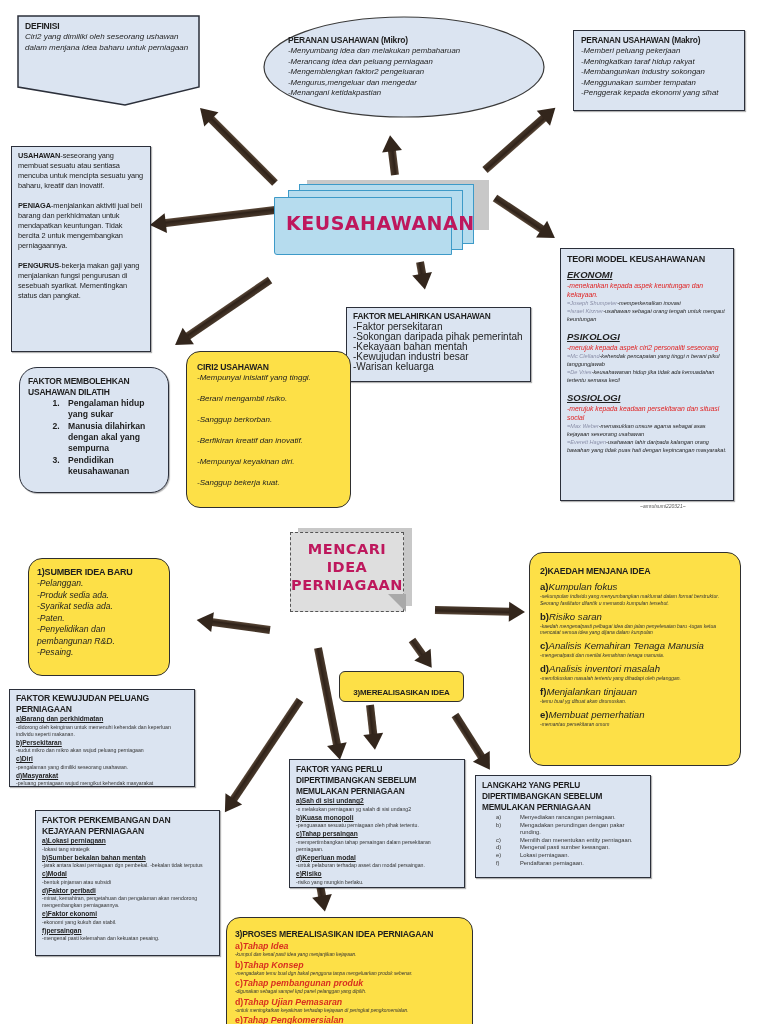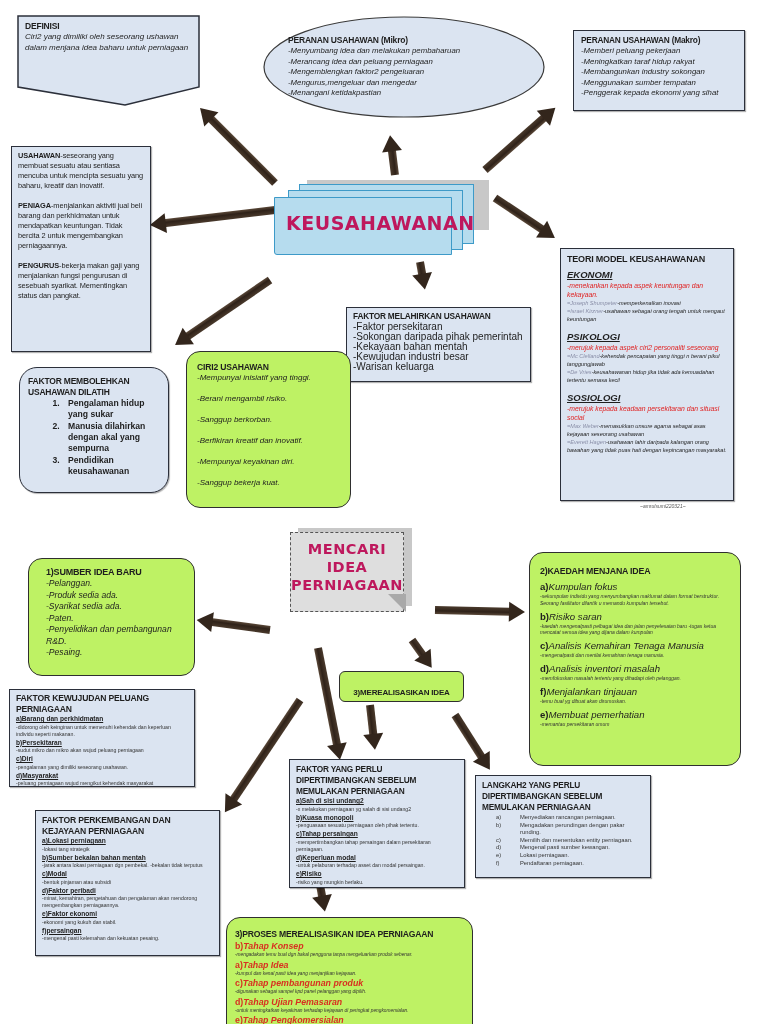--- a/index.html
+++ b/index.html
@@ -10,21 +10,21 @@
     font-family: "Liberation Sans", sans-serif;
     color: #1e1e1e;
   }
   .abs { position: absolute; }
   .blue-box {
     background: #dbe4f1;
     border: 1.5px solid #2b2f3a;
     box-shadow: 1px 1px 1px rgba(0,0,0,0.3);
   }
   .green-box {
-    background: #bef264;
+    background: #fde047;
     border: 1.5px solid #2f2f2f;
     border-radius: 14px;
   }
   .title { font-weight: bold; font-size: 9.5px; line-height: 12px; letter-spacing: -0.2px; }
   .it { font-style: italic; font-size: 8.8px; line-height: 12px; }
   .tiny { font-size: 5.2px; line-height: 7px; color: #333; }
   .sub-u { font-weight: bold; text-decoration: underline; font-size: 6.6px; line-height: 8.5px; }
   .red { color: #e02020; }
   .gray-link { color: #8a8fa8; }
   ul.plain { list-style: none; margin: 0; padding: 0; }
@@ -219,21 +219,21 @@
   <div style="position:absolute;left:8px;top:0;width:114px;height:78px;background:#c8c8c8;"></div>
   <div style="position:absolute;left:0;top:4px;width:114px;height:80px;background:#dedede;border:1.5px dashed #555;"></div>
   <div style="position:absolute;right:4px;bottom:2px;width:0;height:0;border-top:18px solid #a9a9a9;border-left:18px solid transparent;"></div>
   <div class="big-title" style="position:absolute;left:0;top:12px;width:114px;text-align:center;font-size:14.5px;line-height:18px;" id="mencari-title">
       <div>MENCARI</div>
       <div>IDEA</div>
       <div>PERNIAGAAN</div>
     </div>
 </div>
 
-<div class="abs green-box" style="left:28px;top:558px;width:167px;height:118px;padding:7px 17px;">
+<div class="abs green-box" style="left:28px;top:558px;width:142px;height:118px;padding:7px 8px;">
   <div class="title" style="font-size:9px">1)SUMBER IDEA BARU</div>
   <ul class="plain it" style="font-size:8.6px;line-height:11.5px" id="sumber-list">
       <li>-Pelanggan.</li>
       <li>-Produk sedia ada.</li>
       <li>-Syarikat sedia ada.</li>
       <li>-Paten.</li>
       <li>-Penyelidikan dan pembangunan R&amp;D.</li>
       <li>-Pesaing.</li>
     </ul>
 </div>
@@ -377,26 +377,26 @@
         <div class="sub-u">f)persaingan</div>
         <div class="tiny">-mengenal pasti kelemahan dan kekuatan pesaing.</div>
       </div>
     </div>
 </div>
 
 <div class="abs green-box" style="left:226px;top:917px;width:247px;height:130px;padding:10px 8px;">
   <div class="title" style="font-size:8.6px">3)PROSES MEREALISASIKAN IDEA PERNIAGAAN</div>
   <div id="proses-list">
       <div style="margin-top: 1px;">
+        <div class="proses-h"><span class="l">a)</span><span>Tahap Idea</span></div>
+        <div style="font-style: italic; font-size: 4.8px; line-height: 6.5px; color: rgb(51, 51, 51);">-kumpul dan kenal pasti idea yang menjanjikan kejayaan.</div>
+      </div>
+      <div style="margin-top: 1px;">
         <div class="proses-h"><span class="l">b)</span><span>Tahap Konsep</span></div>
         <div style="font-style: italic; font-size: 4.8px; line-height: 6.5px; color: rgb(51, 51, 51);">-mengadakan temu bual dgn bakal pengguna tanpa mengeluarkan produk sebenar.</div>
-      </div>
-      <div style="margin-top: 1px;">
-        <div class="proses-h"><span class="l">a)</span><span>Tahap Idea</span></div>
-        <div style="font-style: italic; font-size: 4.8px; line-height: 6.5px; color: rgb(51, 51, 51);">-kumpul dan kenal pasti idea yang menjanjikan kejayaan.</div>
       </div>
       <div style="margin-top: 1px;">
         <div class="proses-h"><span class="l">c)</span><span>Tahap pembangunan produk</span></div>
         <div style="font-style: italic; font-size: 4.8px; line-height: 6.5px; color: rgb(51, 51, 51);">-digunakan sebagai sampel kpd panel pelanggan yang dipilih.</div>
       </div>
       <div style="margin-top: 1px;">
         <div class="proses-h"><span class="l">d)</span><span>Tahap Ujian Pemasaran</span></div>
         <div style="font-style: italic; font-size: 4.8px; line-height: 6.5px; color: rgb(51, 51, 51);">-untuk meningkatkan keyakinan terhadap kejayaan di peringkat pengkomersialan.</div>
       </div>
       <div style="margin-top: 1px;">

